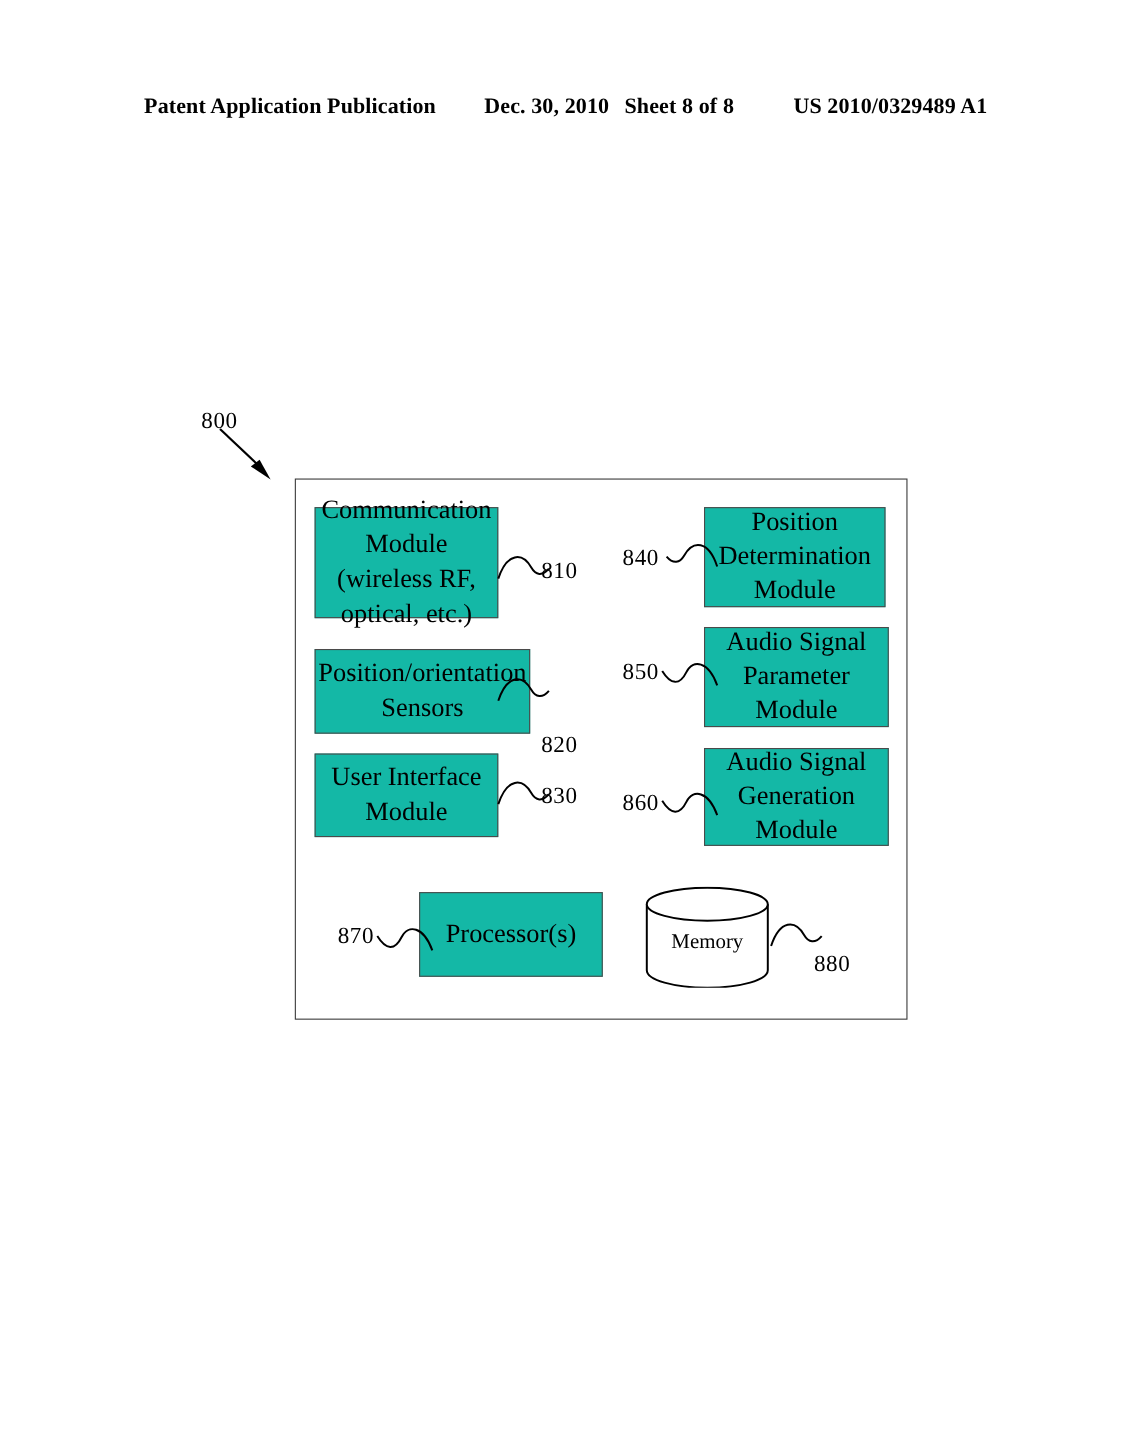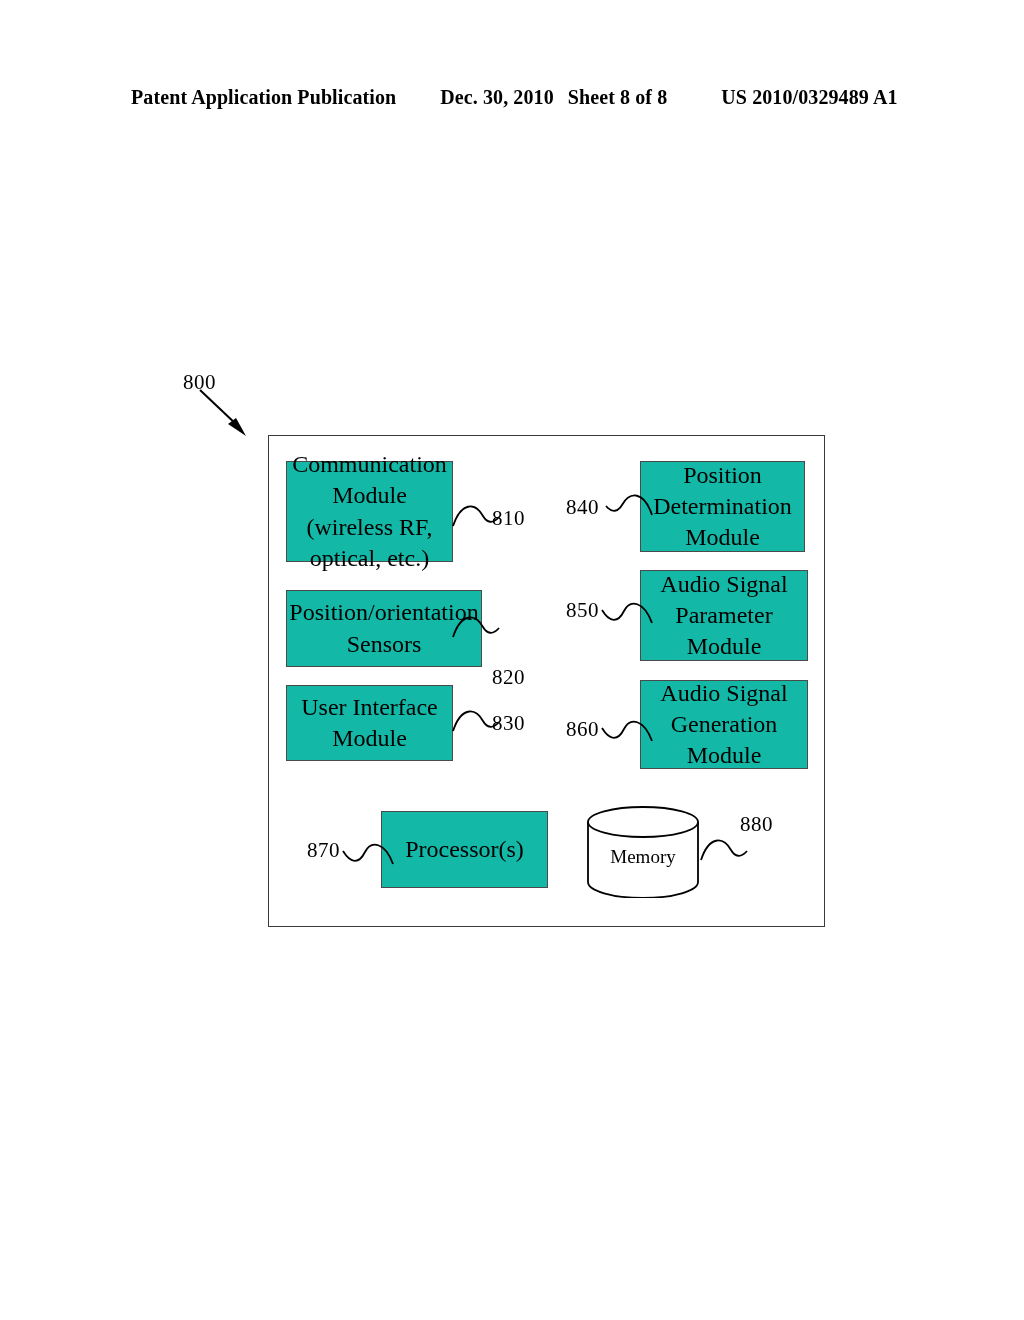--- a/index.html
+++ b/index.html
@@ -142,21 +142,21 @@
   .leader-810 { left: 453px; top: 500px; }
   .num-810    { left: 492px; top: 506px; }
 
   .leader-820 { left: 453px; top: 611px; }
   .num-820    { left: 492px; top: 617px; margin-top: 48px; }
 
   .leader-830 { left: 453px; top: 705px; }
   .num-830    { left: 492px; top: 711px; }
 
   .leader-880 { left: 701px; top: 834px; }
-  .num-880    { left: 740px; top: 812px; }
+  .num-880    { left: 740px; top: 864px; }
 
   
   .leader-840 { left: 600px; top: 489px; }
   .num-840    { left: 566px; top: 495px; }
 
   .leader-850 { left: 600px; top: 597px; }
   .num-850    { left: 566px; top: 598px; }
 
   .leader-860 { left: 600px; top: 715px; }
   .num-860    { left: 566px; top: 717px; }

